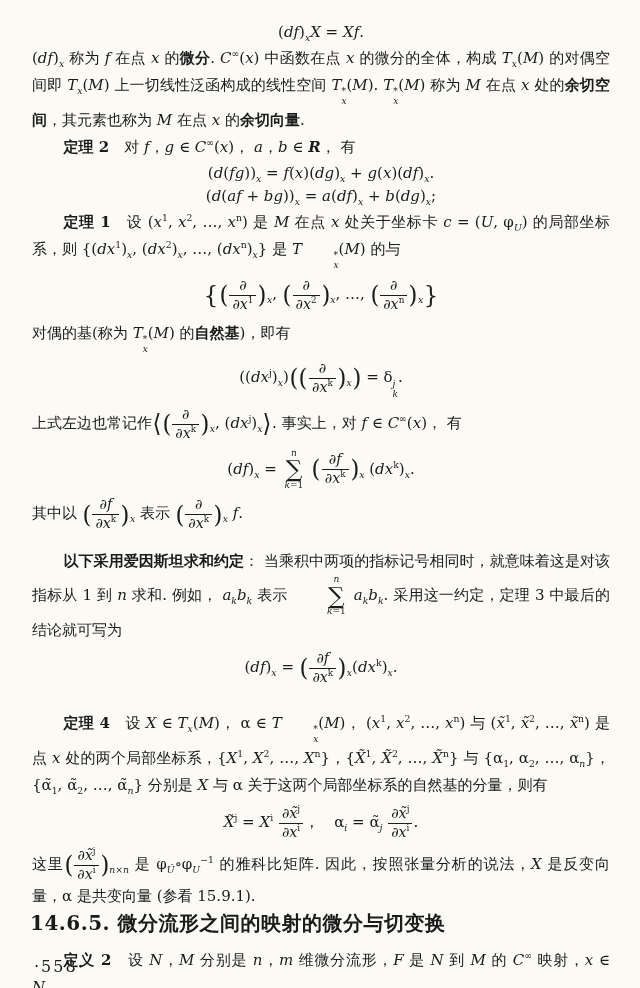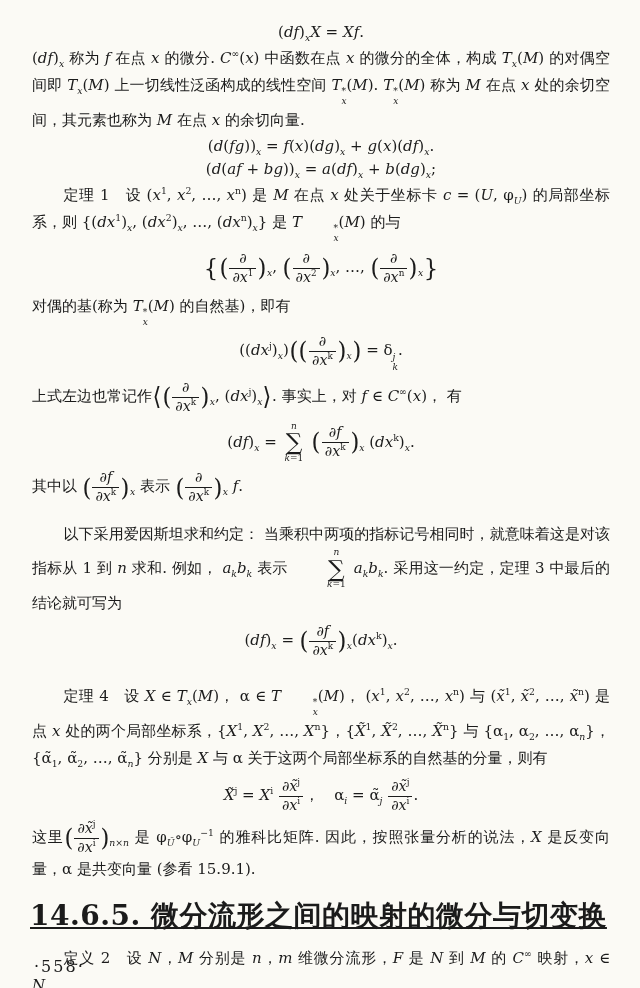--- a/index.html
+++ b/index.html
@@ -15,52 +15,53 @@
     box-sizing:border-box;
     width:640px;height:988px;
     padding:20px 30px 0 32px;
     position:relative;
   }
   .para{line-height:1.8;text-align:justify;margin:0;}
   .indent{text-indent:2.1em;}
   .formula{text-align:center;margin:7px 0;line-height:1.4;}
   .tight{margin:2px 0;}
   i{font-style:italic;}
-  b{font-weight:normal;}
+  b{font-weight:bold;}
   sup,sub{font-size:0.62em;line-height:0;}
   
   .fr{display:inline-block;vertical-align:middle;text-align:center;line-height:1.12;font-size:0.95em;margin:0 1px;}
   .fr .nu{display:block;border-bottom:1.2px solid #1b1b1b;padding:0 3px 1px;}
   .fr .de{display:block;padding:1px 3px 0;}
   
   .big{display:inline-block;font-size:1.65em;line-height:1;vertical-align:middle;transform:scaleX(.92);font-weight:400;}
   
   .stk{display:inline-flex;flex-direction:column;vertical-align:-0.45em;font-size:0.6em;line-height:1.1;text-align:left;}
   
   .sum{display:inline-flex;flex-direction:column;align-items:center;vertical-align:middle;line-height:1;margin:0 3px;}
   .sum .sig{font-size:1.55em;line-height:.95;}
   .sum .lim{font-size:0.6em;line-height:1.1;}
-  .heading{font-size:28px;font-weight:bold;margin:14px 0 10px -2px;letter-spacing:.5px;text-decoration:underline;}
+  .heading{font-size:20px;font-weight:bold;margin:0 0 10px -2px;letter-spacing:.5px;}
   .pagenum{position:absolute;left:34px;bottom:12px;font-size:16px;letter-spacing:2px;}
 </style>
 </head>
 <body>
 
 <div class="page">
 
   <div class="formula tight">(<i>df</i>)<sub><i>x</i></sub><i>X</i> = <i>Xf</i>.</div>
 
   <p class="para">(<i>df</i>)<sub><i>x</i></sub> 称为 <i>f</i> 在点 <i>x</i> 的<b>微分</b>. <i>C</i><sup>∞</sup>(<i>x</i>) 中函数在点 <i>x</i> 的微分的全体，构成 <i>T</i><sub><i>x</i></sub>(<i>M</i>) 的对偶空间即 <i>T</i><sub><i>x</i></sub>(<i>M</i>) 上一切线性泛函构成的线性空间 <i>T</i><span class="stk">
         <span>*</span>
         <span><i>x</i></span>
       </span>(<i>M</i>). <i>T</i><span class="stk">
         <span>*</span>
         <span><i>x</i></span>
       </span>(<i>M</i>) 称为 <i>M</i> 在点 <i>x</i> 处的<b>余切空间</b>，其元素也称为 <i>M</i> 在点 <i>x</i> 的<b>余切向量</b>.</p>
 
+  <p class="para indent"><b>定理 2</b>　对 <i>f</i>，<i>g</i> ∈ <i>C</i><sup>∞</sup>(<i>x</i>)， <i>a</i>，<i>b</i> ∈ <b><i>R</i></b>， 有</p>
 
   <div class="formula tight">(<i>d</i>(<i>fg</i>))<sub><i>x</i></sub> = <i>f</i>(<i>x</i>)(<i>dg</i>)<sub><i>x</i></sub> + <i>g</i>(<i>x</i>)(<i>df</i>)<sub><i>x</i></sub>.</div>
   <div class="formula tight">(<i>d</i>(<i>af</i> + <i>bg</i>))<sub><i>x</i></sub> = <i>a</i>(<i>df</i>)<sub><i>x</i></sub> + <i>b</i>(<i>dg</i>)<sub><i>x</i></sub>;</div>
 
   <p class="para indent"><b>定理 1</b>　设 (<i>x</i><sup>1</sup>, <i>x</i><sup>2</sup>, …, <i>x</i><sup>n</sup>) 是 <i>M</i> 在点 <i>x</i> 处关于坐标卡 <i>c</i> = (<i>U</i>, φ<sub><i>U</i></sub>) 的局部坐标系，则 {(<i>dx</i><sup>1</sup>)<sub><i>x</i></sub>, (<i>dx</i><sup>2</sup>)<sub><i>x</i></sub>, …, (<i>dx</i><sup>n</sup>)<sub><i>x</i></sub>} 是 <i>T</i><span class="stk">
         <span>*</span>
         <span><i>x</i></span>
       </span>(<i>M</i>) 的与</p>
 
   <div class="formula"><span class="big">{</span><span class="big">(</span><span class="fr"><span class="nu">∂</span><span class="de">∂<i>x</i><sup>1</sup></span></span><span class="big">)</span><sub><i>x</i></sub>, <span class="big">(</span><span class="fr"><span class="nu">∂</span><span class="de">∂<i>x</i><sup>2</sup></span></span><span class="big">)</span><sub><i>x</i></sub>, …, <span class="big">(</span><span class="fr"><span class="nu">∂</span><span class="de">∂<i>x</i><sup>n</sup></span></span><span class="big">)</span><sub><i>x</i></sub><span class="big">}</span></div>

